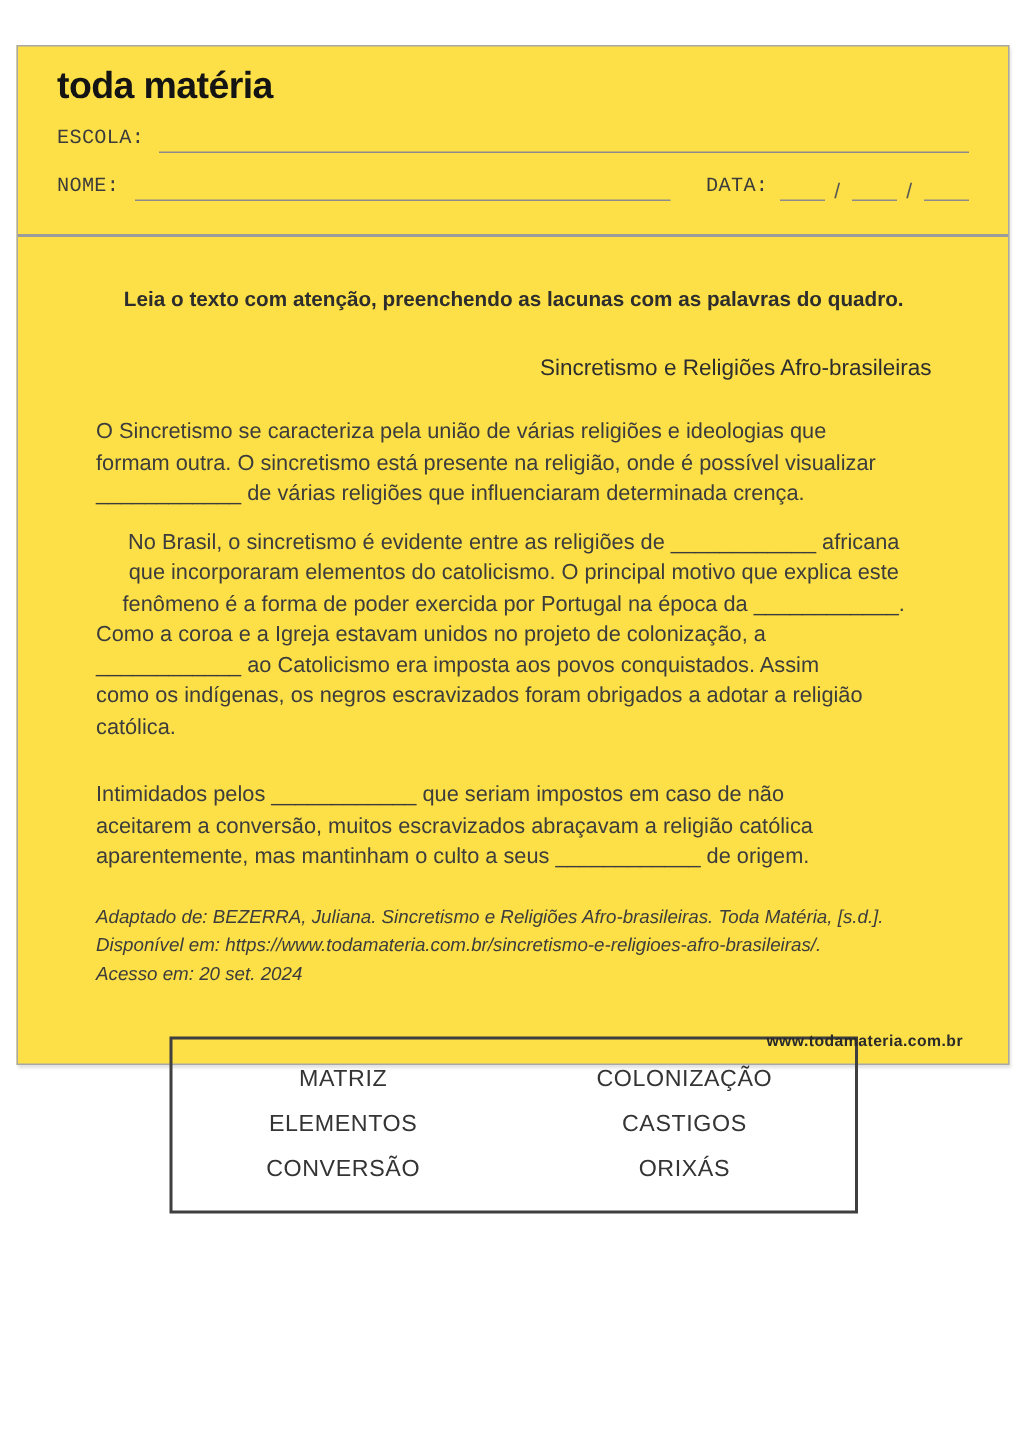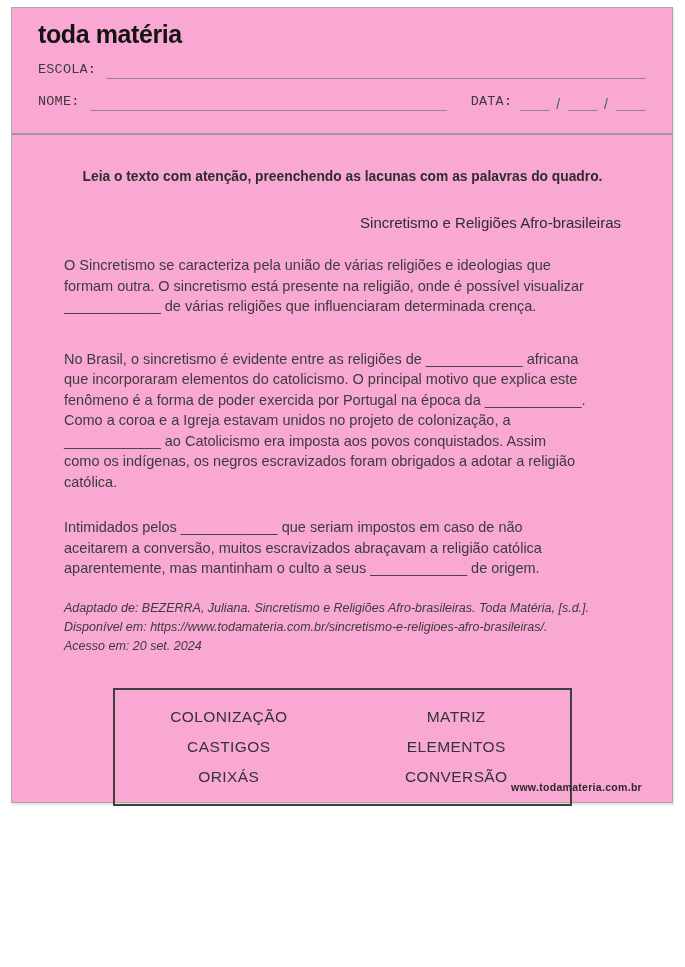--- a/index.html
+++ b/index.html
@@ -1,20 +1,20 @@
 <!DOCTYPE html>
 <html><head>
 <meta charset="utf-8">
 <style>
   * { margin:0; padding:0; box-sizing:border-box; }
   html,body { width:685px; height:967px; background:#ffffff;
               font-family:"Liberation Sans", sans-serif; }
   .page {
-    position:absolute; left:11px; top:7px; width:662px; height:796px;
-    background:#f9a8d4; border:1px solid #a8a8a8;
+    position:absolute; left:11px; top:30px; width:662px; height:680px;
+    background:#fde047; border:1px solid #a8a8a8;
     box-shadow:1px 2px 2px rgba(0,0,0,0.12);
   }
   
   .hdr { padding:0 26px; }
   .logo { margin-top:11px; font-size:25px; font-weight:700;
           letter-spacing:-0.4px; color:#141414; line-height:30px; }
   .field-row { display:flex; align-items:stretch; height:18px; }
   .row-school { margin-top:12px; }
   .row-name   { margin-top:14px; }
   .field-label { font-size:13.5px; color:#3b3b3b; letter-spacing:0.2px;
@@ -28,21 +28,21 @@
   
   .content { padding:0 51px 0 52px; }
   .instruction { margin-top:32px; font-size:13.8px; font-weight:700;
                  color:#2d2d2d; text-align:center; line-height:20px;
                  white-space:nowrap; }
   .ws-title { margin-top:26px; font-size:15px; font-weight:400;
               color:#2d2d2d; text-align:right; line-height:20px; }
   .para { font-size:14.5px; color:#3c3c3c; line-height:20.5px;
           white-space:pre-line; }
   .p1 { margin-top:22px; }
-  .p2 { margin-top:32px; }
+  .p2 { margin-top:12px;text-align:center; }
   .p3 { }
   .p4 { margin-top:25px; }
   .citation { margin-top:20px; font-size:12.5px; font-style:italic;
               color:#3c3c3c; line-height:19px; white-space:pre-line; }
   
   .word-bank { display:flex; width:459px; height:118px; margin:32px auto 0;
                border:2px solid #3f3f3f; align-items:center; }
   .wb-col { flex:1; display:flex; flex-direction:column; align-items:center;
             gap:10px; }
   .wb-word { font-size:15.5px; letter-spacing:0.4px; color:#343434;
@@ -96,26 +96,26 @@
     <p class="para p4">Intimidados pelos ____________ que seriam impostos em caso de não
 aceitarem a conversão, muitos escravizados abraçavam a religião católica
 aparentemente, mas mantinham o culto a seus ____________ de origem.</p>
 
     <p class="citation">Adaptado de: BEZERRA, Juliana. Sincretismo e Religiões Afro-brasileiras. Toda Matéria, [s.d.].
 Disponível em: https://www.todamateria.com.br/sincretismo-e-religioes-afro-brasileiras/.
 Acesso em: 20 set. 2024</p>
 
     <div class="word-bank">
       <div class="wb-col">
+        <span class="wb-word">MATRIZ</span>
+        <span class="wb-word">ELEMENTOS</span>
+        <span class="wb-word">CONVERSÃO</span>
+      </div>
+      <div class="wb-col">
         <span class="wb-word">COLONIZAÇÃO</span>
         <span class="wb-word">CASTIGOS</span>
         <span class="wb-word">ORIXÁS</span>
-      </div>
-      <div class="wb-col">
-        <span class="wb-word">MATRIZ</span>
-        <span class="wb-word">ELEMENTOS</span>
-        <span class="wb-word">CONVERSÃO</span>
       </div>
     </div>
   </div>
 
   <div class="footer">www.todamateria.com.br</div>
 </div>
 
 </body></html>

